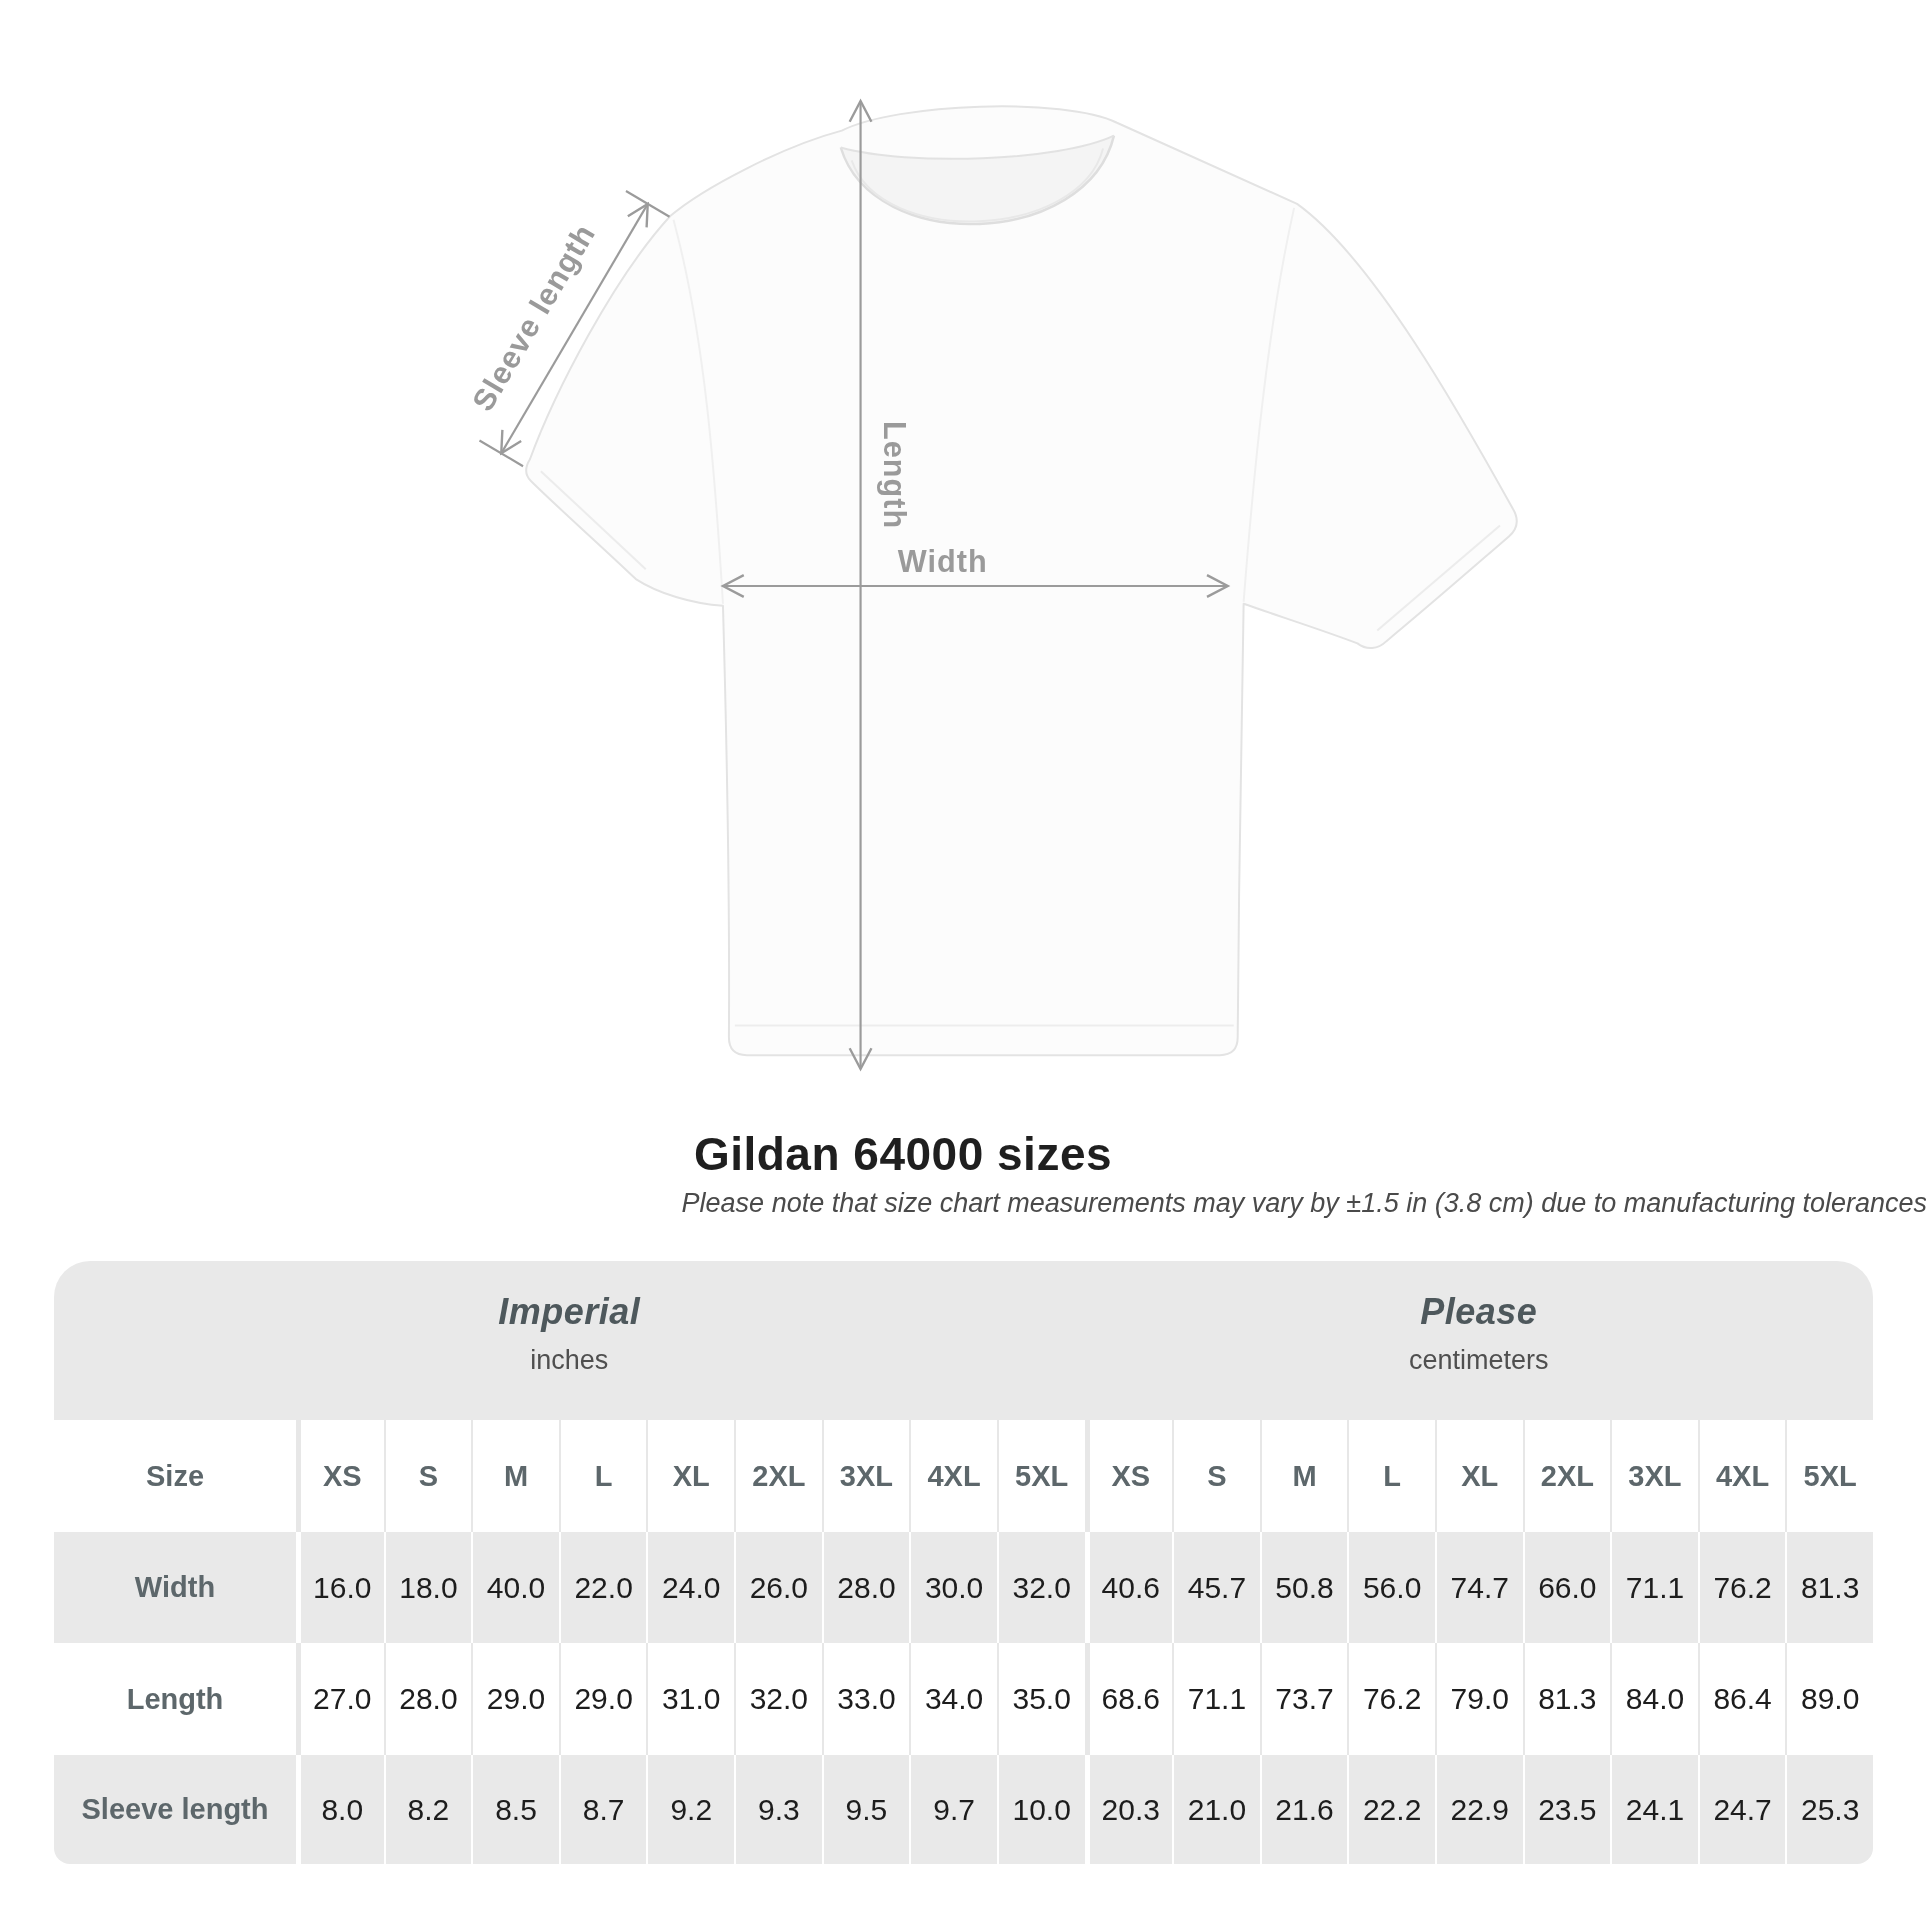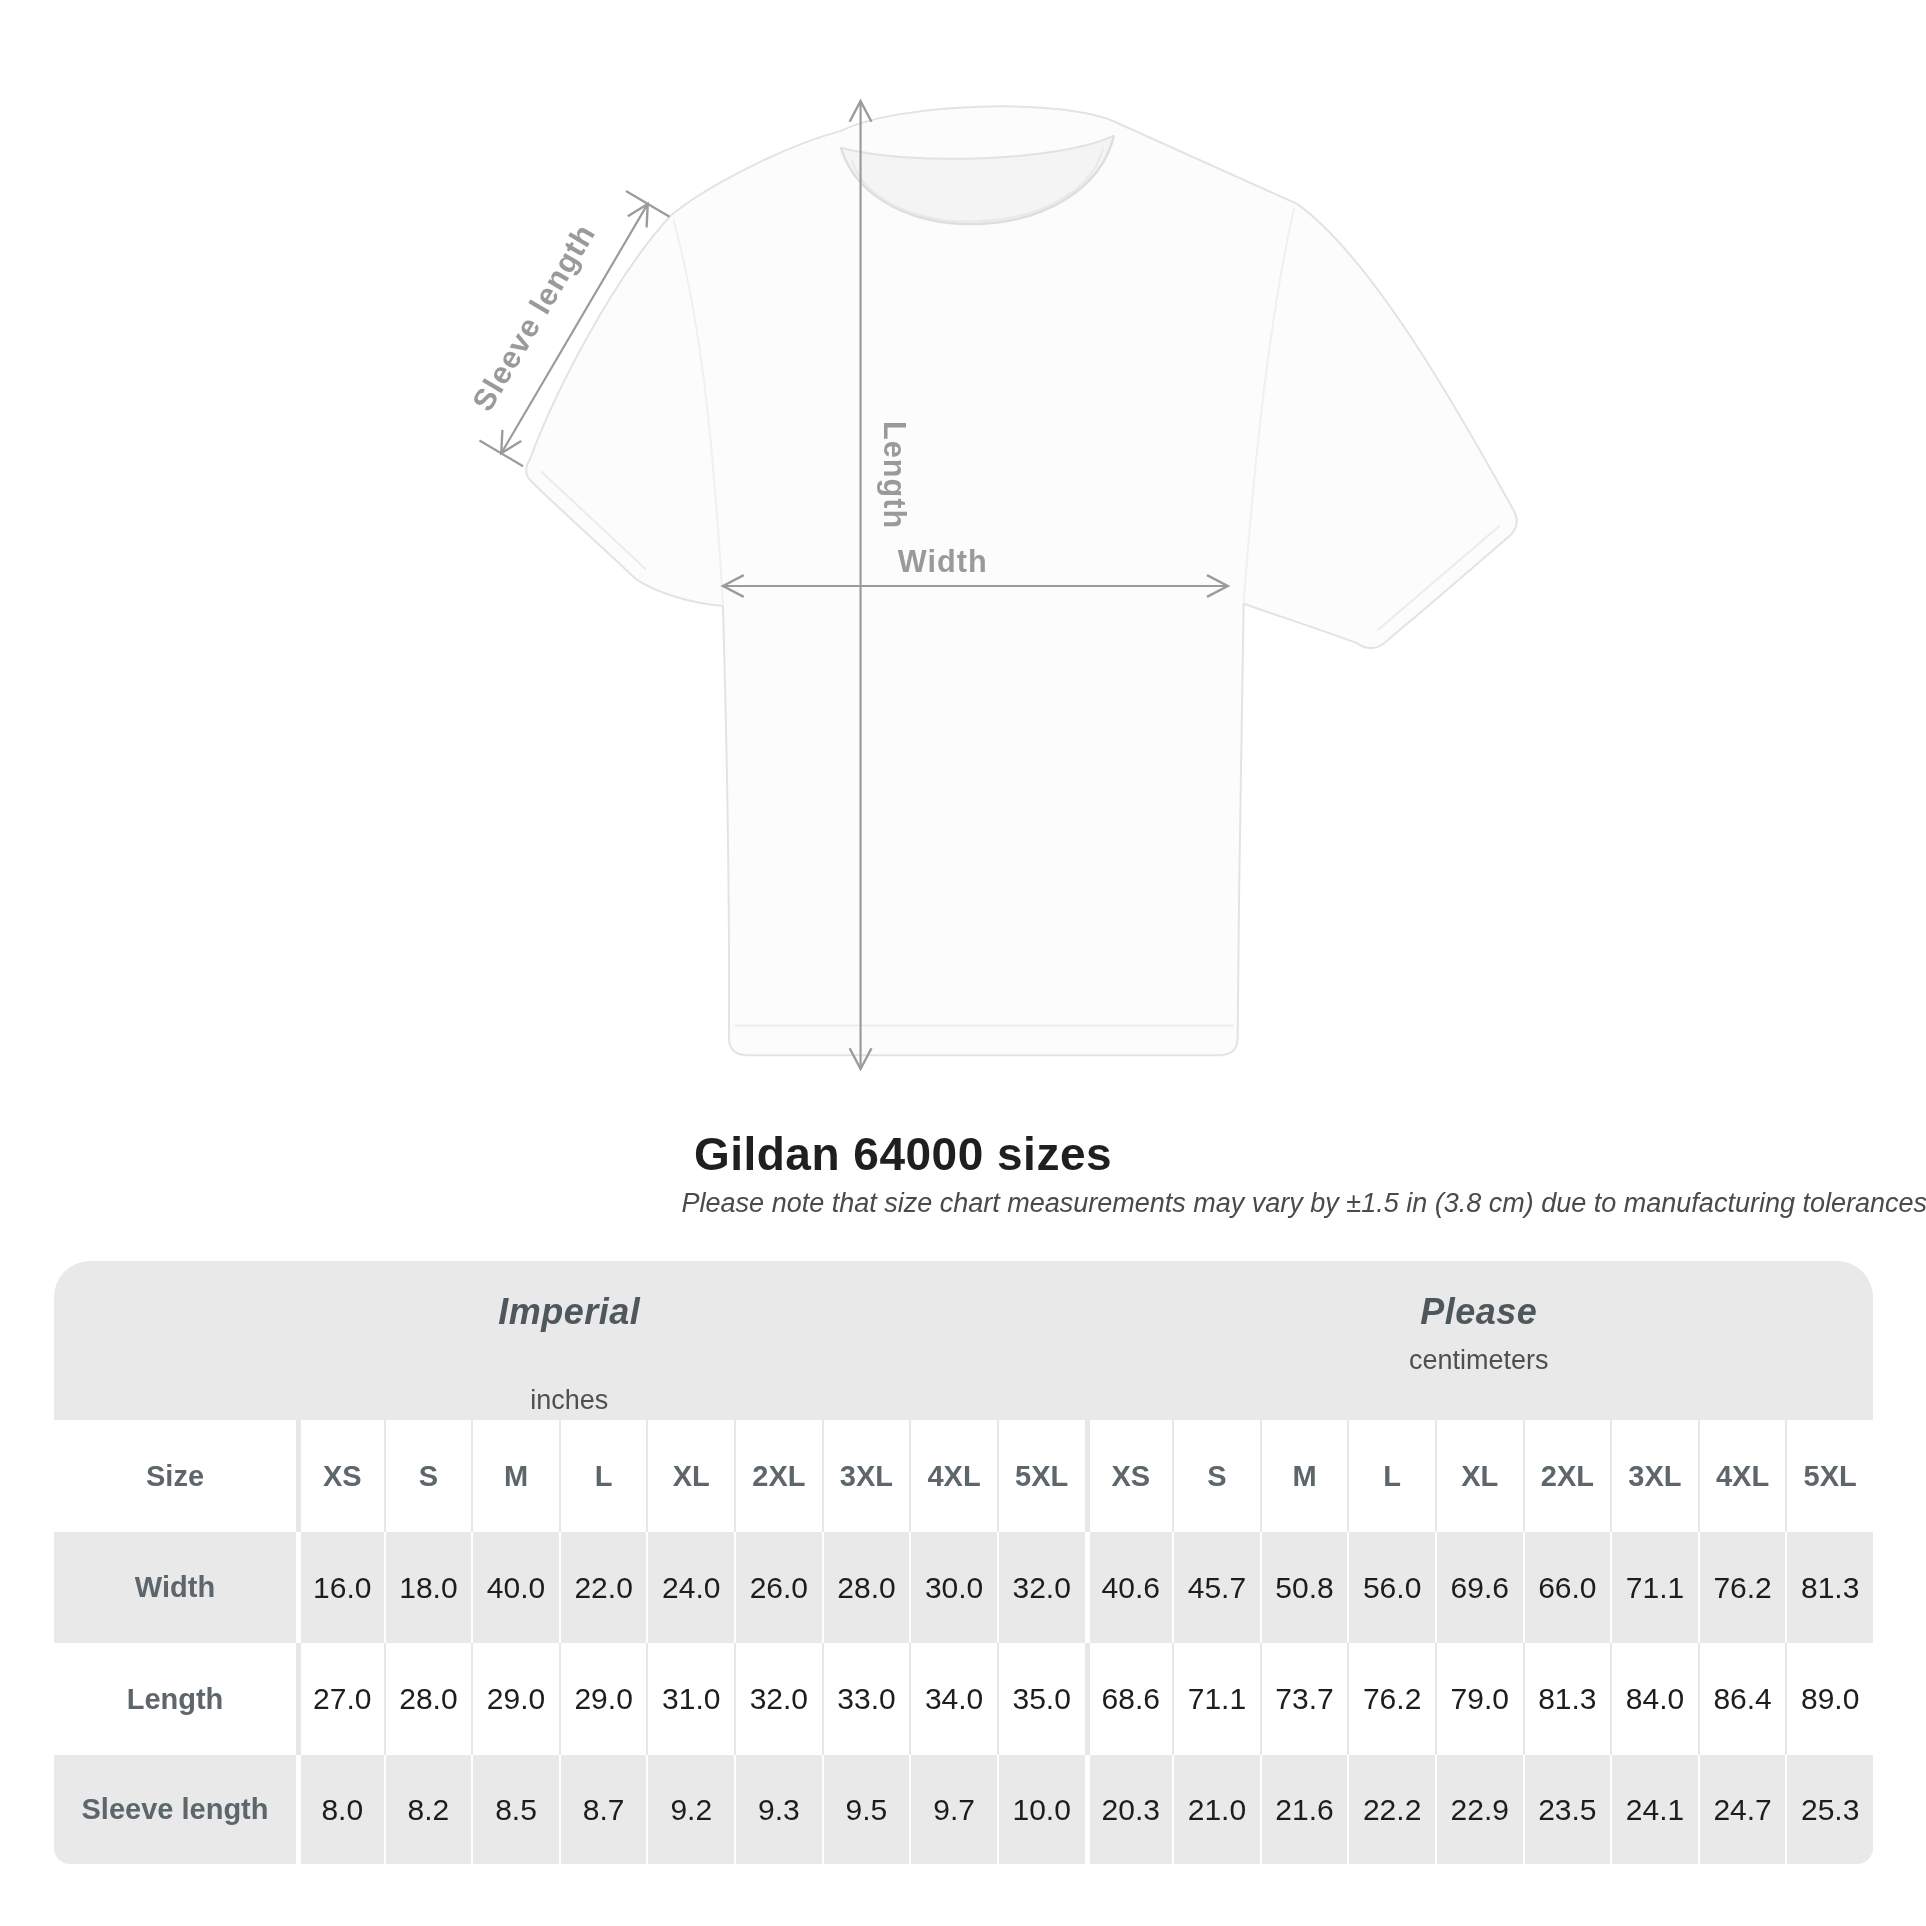--- a/index.html
+++ b/index.html
@@ -23,21 +23,21 @@
     position:absolute;left:54px;top:1261px;width:1819px;height:603px;
     border-radius:36px 36px 16px 16px;overflow:hidden;background:#ffffff;
     display:grid;
     grid-template-columns:242px repeat(18, 1fr);
     grid-template-rows:159px 112px 111px 112px 109px;
   }
   .band{
     background:#e9e9e9;display:flex;flex-direction:column;align-items:center;
     justify-content:flex-start;padding-top:30px;box-sizing:border-box;grid-row:1;
   }
-  .band.imp{grid-column:1 / 11;gap:40px;}
+  .band.imp{grid-column:1 / 11;}
   .band.met{grid-column:11 / 20;}
   .unit-label{font-size:36px;font-weight:bold;font-style:italic;color:#4e585c;letter-spacing:0.5px;}
   .unit-sub{font-size:27px;color:#4f4f4f;margin-top:12px;}
   .c{
     display:flex;align-items:center;justify-content:center;box-sizing:border-box;
     border-left:2px solid var(--sep,transparent);
   }
   .w{border-left-width:5px;}           
   .rl{border-left:none;}               
   .wr{--sep:#e7e7e7;background:#ffffff;}   
@@ -138,21 +138,21 @@
   <div class="c g val">22.0</div>
   <div class="c g val">24.0</div>
   <div class="c g val">26.0</div>
   <div class="c g val">28.0</div>
   <div class="c g val">30.0</div>
   <div class="c g val">32.0</div>
   <div class="c g val w">40.6</div>
   <div class="c g val">45.7</div>
   <div class="c g val">50.8</div>
   <div class="c g val">56.0</div>
-  <div class="c g val">69.6</div>
+  <div class="c g val">74.7</div>
   <div class="c g val">66.0</div>
   <div class="c g val">71.1</div>
   <div class="c g val">76.2</div>
   <div class="c g val">81.3</div>
 
   <div class="c wr rl hd">Length</div>
   <div class="c wr val w">27.0</div>
   <div class="c wr val">28.0</div>
   <div class="c wr val">29.0</div>
   <div class="c wr val">29.0</div>

